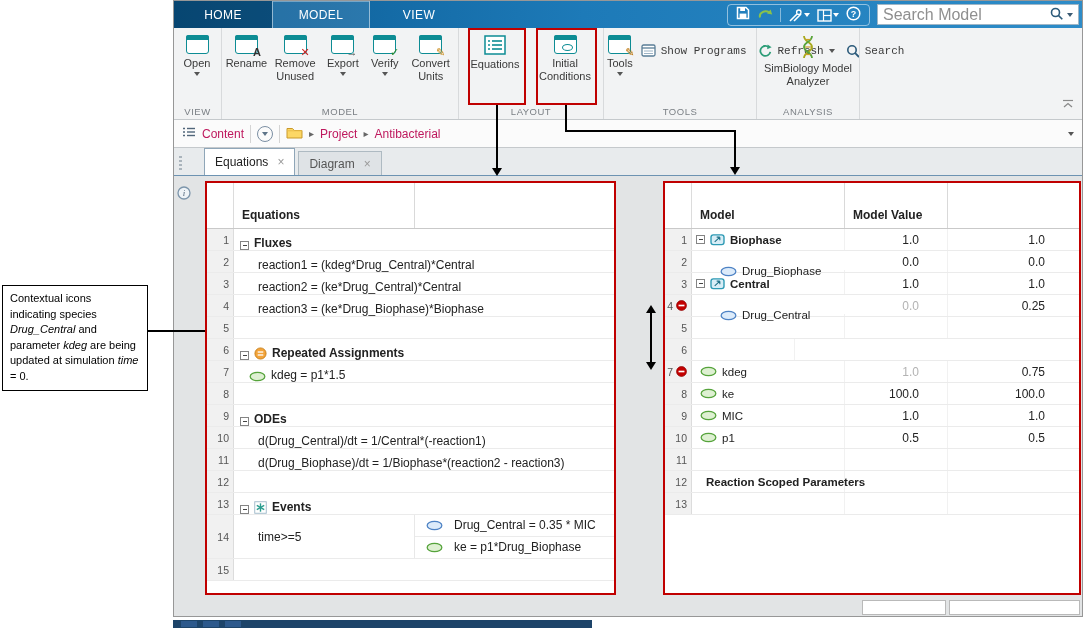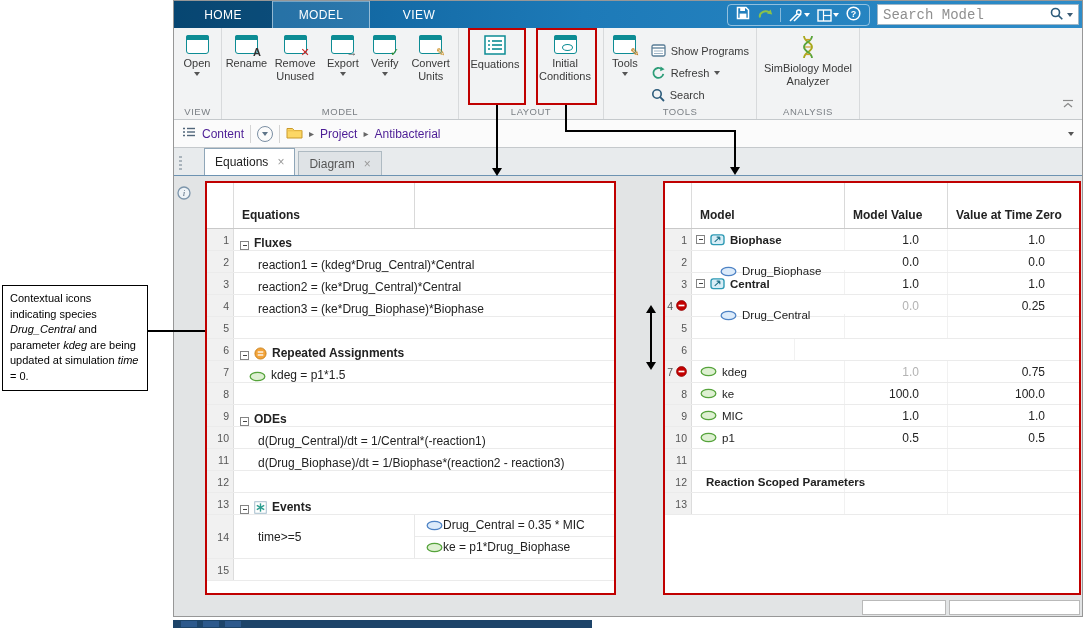--- a/index.html
+++ b/index.html
@@ -18,22 +18,22 @@
   .ttab.home  { background:rgba(0,0,0,.22); }
   .ttab.model { background:rgba(255,255,255,.10); border-left:1px solid rgba(255,255,255,.5);
                 border-right:1px solid rgba(255,255,255,.5); box-shadow:inset 0 1px 0 rgba(255,255,255,.35); }
   .qat { position:absolute; right:212px; top:3px; height:22px; border:1px solid rgba(255,255,255,.5);
          border-radius:4px; display:flex; align-items:center; gap:7px; padding:0 8px; }
   .qat .vdiv { width:1px; height:14px; background:rgba(255,255,255,.45); }
   .wcaret { width:0; height:0; border-left:3px solid transparent; border-right:3px solid transparent;
             border-top:4px solid #fff; margin-left:1px; }
   .searchbox { position:absolute; right:3px; top:3px; width:202px; height:21px; background:#fff;
      border:1px solid #9fb6c6; display:flex; align-items:center; padding:0 5px; gap:4px; }
-  .searchbox input { border:none; outline:none; flex:1; font-size:14px; color:#444;
-     font-family:Liberation Mono, monospace; background:transparent; min-width:0; }
+  .searchbox input { border:none; outline:none; flex:1; font-size:16px; color:#444;
+     font-family:Liberation Sans, sans-serif; background:transparent; min-width:0; }
   .searchbox input::placeholder { color:#8f8f8f; }
   .dcaret { width:0; height:0; border-left:3.5px solid transparent; border-right:3.5px solid transparent;
             border-top:4px solid #3c5b73; }
 
   
   .ribbon { position:absolute; left:0; top:27px; right:0; height:92px; background:#f2f3f4;
             border-bottom:1px solid #c5c9cc; display:flex; }
   .rsec { position:relative; border-right:1px solid #d8dadc; height:100%; padding:4px 3px 14px; }
   .rsec-label { position:absolute; left:0; right:0; bottom:2px; text-align:center;
                 font-size:9.5px; color:#7a7f84; letter-spacing:.5px; }
@@ -43,29 +43,29 @@
   .caret { width:0; height:0; border-left:3.5px solid transparent; border-right:3.5px solid transparent;
            border-top:4px solid #555; margin-top:2px; }
   .win { width:23px; height:19px; border:1.6px solid #0d8c94; border-radius:3px; background:#fff;
          position:relative; margin-bottom:3px; flex:0 0 auto; }
   .win::before { content:""; position:absolute; left:-1px; right:-1px; top:-1px; height:5px;
                  background:#0d8c94; border-radius:2px 2px 0 0; }
   .ovl { position:absolute; right:-4px; bottom:-5px; font-size:11px; font-weight:bold; line-height:1; }
   .ic-img { margin-bottom:3px; }
   .sbtn { display:flex; align-items:center; gap:5px; font-size:11px; color:#3a3a3a; height:19px;
           padding:0 4px; white-space:nowrap; }
-  .tools-stack { display:flex; flex-direction:column; gap:3px; margin-top:9px; }
+  .tools-stack { display:flex; flex-direction:row; gap:3px; margin-top:9px;font-family:Liberation Mono, monospace; }
   .collapse-btn { position:absolute; right:8px; bottom:6px; }
 
   
   .pathbar { position:absolute; left:0; top:119px; right:0; height:28px; background:#fbfbfb;
      border-bottom:1px solid #c5c9cc; display:flex; align-items:center; font-size:12px; color:#333;
      gap:6px; padding:0 8px; }
   .vsep { width:1px; height:18px; background:#d4d4d4; }
-  .crumb { color:#4c1d95; }
+  .crumb { color:#be185d; }
   .crumb-arrow { color:#666; font-size:10px; }
   .circ-caret { width:16px; height:16px; border:1px solid #7b8fa3; border-radius:50%;
      display:flex; align-items:center; justify-content:center; }
   .circ-caret .c { width:0; height:0; border-left:3.5px solid transparent; border-right:3.5px solid transparent;
      border-top:4.5px solid #5d7488; margin-top:1px; }
   .pb-end { margin-left:auto; }
 
   
   .doctabs { position:absolute; left:0; top:147px; right:0; height:28px; background:#e8ebed;
      border-bottom:1px solid #6d93b2; display:flex; align-items:flex-end; padding-left:30px; }
@@ -100,21 +100,21 @@
   .num { font-size:10.5px; color:#555; }
   .cell { display:flex; align-items:flex-end; gap:5px; flex:1; min-width:0; }
   .cell.sec { padding-left:6px; font-weight:bold; }
   .cell.eq  { padding-left:24px; }
   .cell.peq { padding-left:15px; }
   .exp { position:relative; width:9px; height:9px; border:1px solid #848484; background:#fff; flex:0 0 auto; }
   .exp::before { content:""; position:absolute; left:1.5px; right:1.5px; top:50%; margin-top:-0.5px;
                  height:1px; background:#444; }
   .cond { width:181px; display:flex; align-items:center; padding-left:24px; border-right:1px solid #e8e8e8; flex:0 0 auto; }
   .assigns { flex:1; display:flex; flex-direction:column; }
-  .assign { height:22px; display:flex; align-items:center; gap:0; padding-left:11px; }
+  .assign { height:22px; display:flex; align-items:center; gap:11px; padding-left:11px; }
   .assign.first { border-bottom:1px solid #ebebeb; }
 
   .mname { width:153px; display:flex; align-items:center; gap:5px; border-right:1px solid #f1f1f1;
            flex:0 0 auto; white-space:nowrap; font-size:11.5px; }
   .mname.cmp { padding-left:4px; font-weight:bold; }
   .mname.sp  { padding-left:28px;margin-top:19px; }
   .mname.par { padding-left:8px; }
   .mname.grp { padding-left:14px; font-weight:bold; }
   .mval { width:103px; display:flex; align-items:center; justify-content:flex-end; padding-right:28px;
           border-right:1px solid #f1f1f1; flex:0 0 auto; }
@@ -579,23 +579,20 @@
 
       <div class="panel pr">
         <div class="phead">
           <div class="hgut"></div>
           <div class="hcell mh">
               <span>Model</span>
             </div>
           <div class="hcell mvh">
               <span>Model Value</span>
             </div>
-          <div class="hcell tzh">
-              <span>Value at Time Zero</span>
-            </div>
         </div>
         <div class="pbody">
 
           <div class="row">
             <div class="gut">
                 <span class="num">1</span>
               </div>
             <div class="mname cmp">
                 <span class="exp"></span>
                 <svg width="15" height="13">

